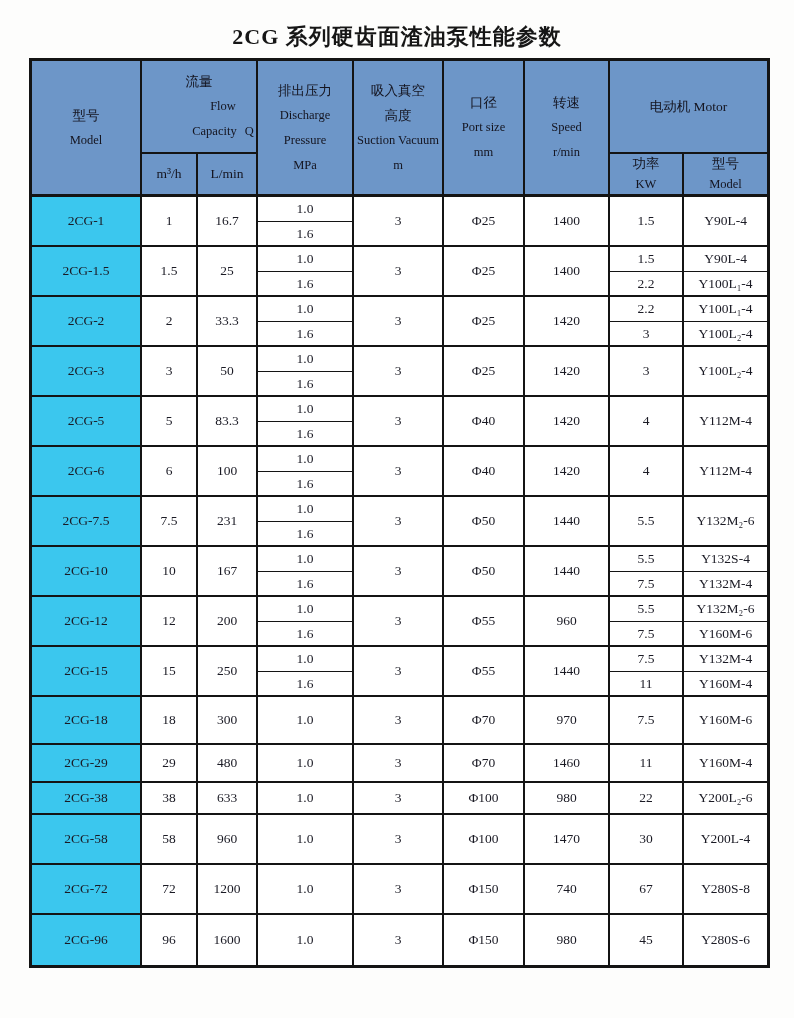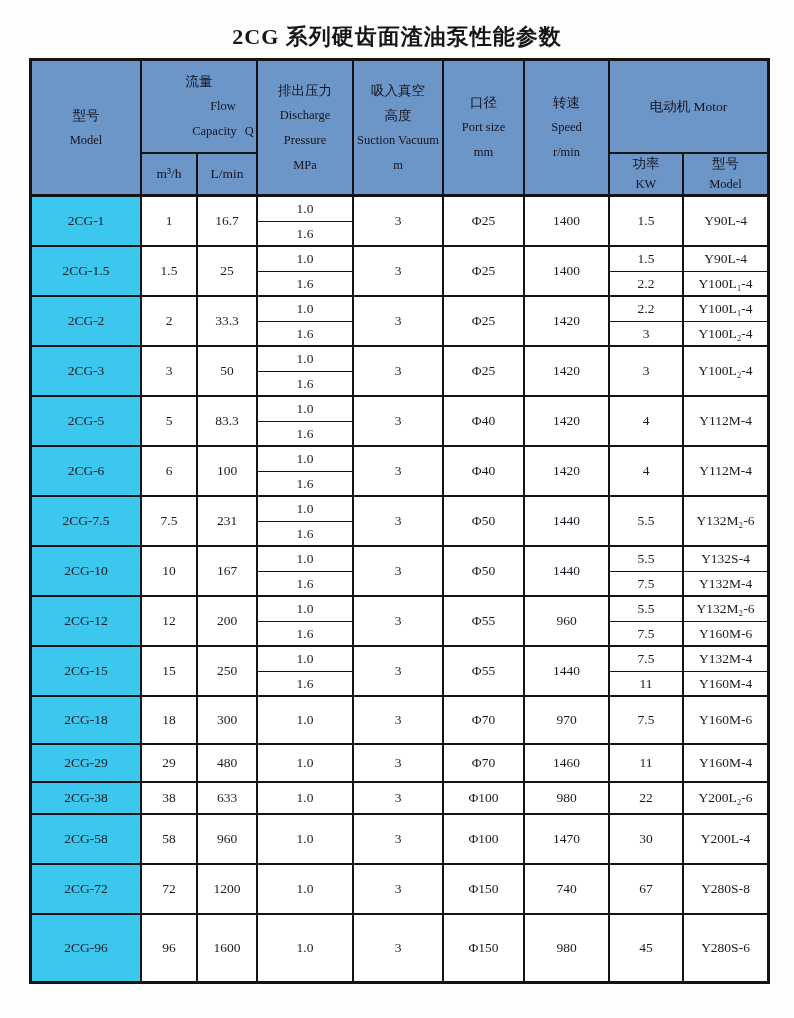--- a/index.html
+++ b/index.html
@@ -344,21 +344,21 @@
           <td class="model-col">2CG-72</td>
           <td>72</td>
           <td>1200</td>
           <td>1.0</td>
           <td>3</td>
           <td>Φ150</td>
           <td>740</td>
           <td>67</td>
           <td class="lastcol">Y280S-8</td>
         </tr>
-        <tr style="height: 66px;">
+        <tr style="height: 50px;">
           <td class="model-col bottom">2CG-96</td>
           <td class="bottom">96</td>
           <td class="bottom">1600</td>
           <td class="bottom">1.0</td>
           <td class="bottom">3</td>
           <td class="bottom">Φ150</td>
           <td class="bottom">980</td>
           <td class="bottom">45</td>
           <td class="lastcol bottom">Y280S-6</td>
         </tr>

